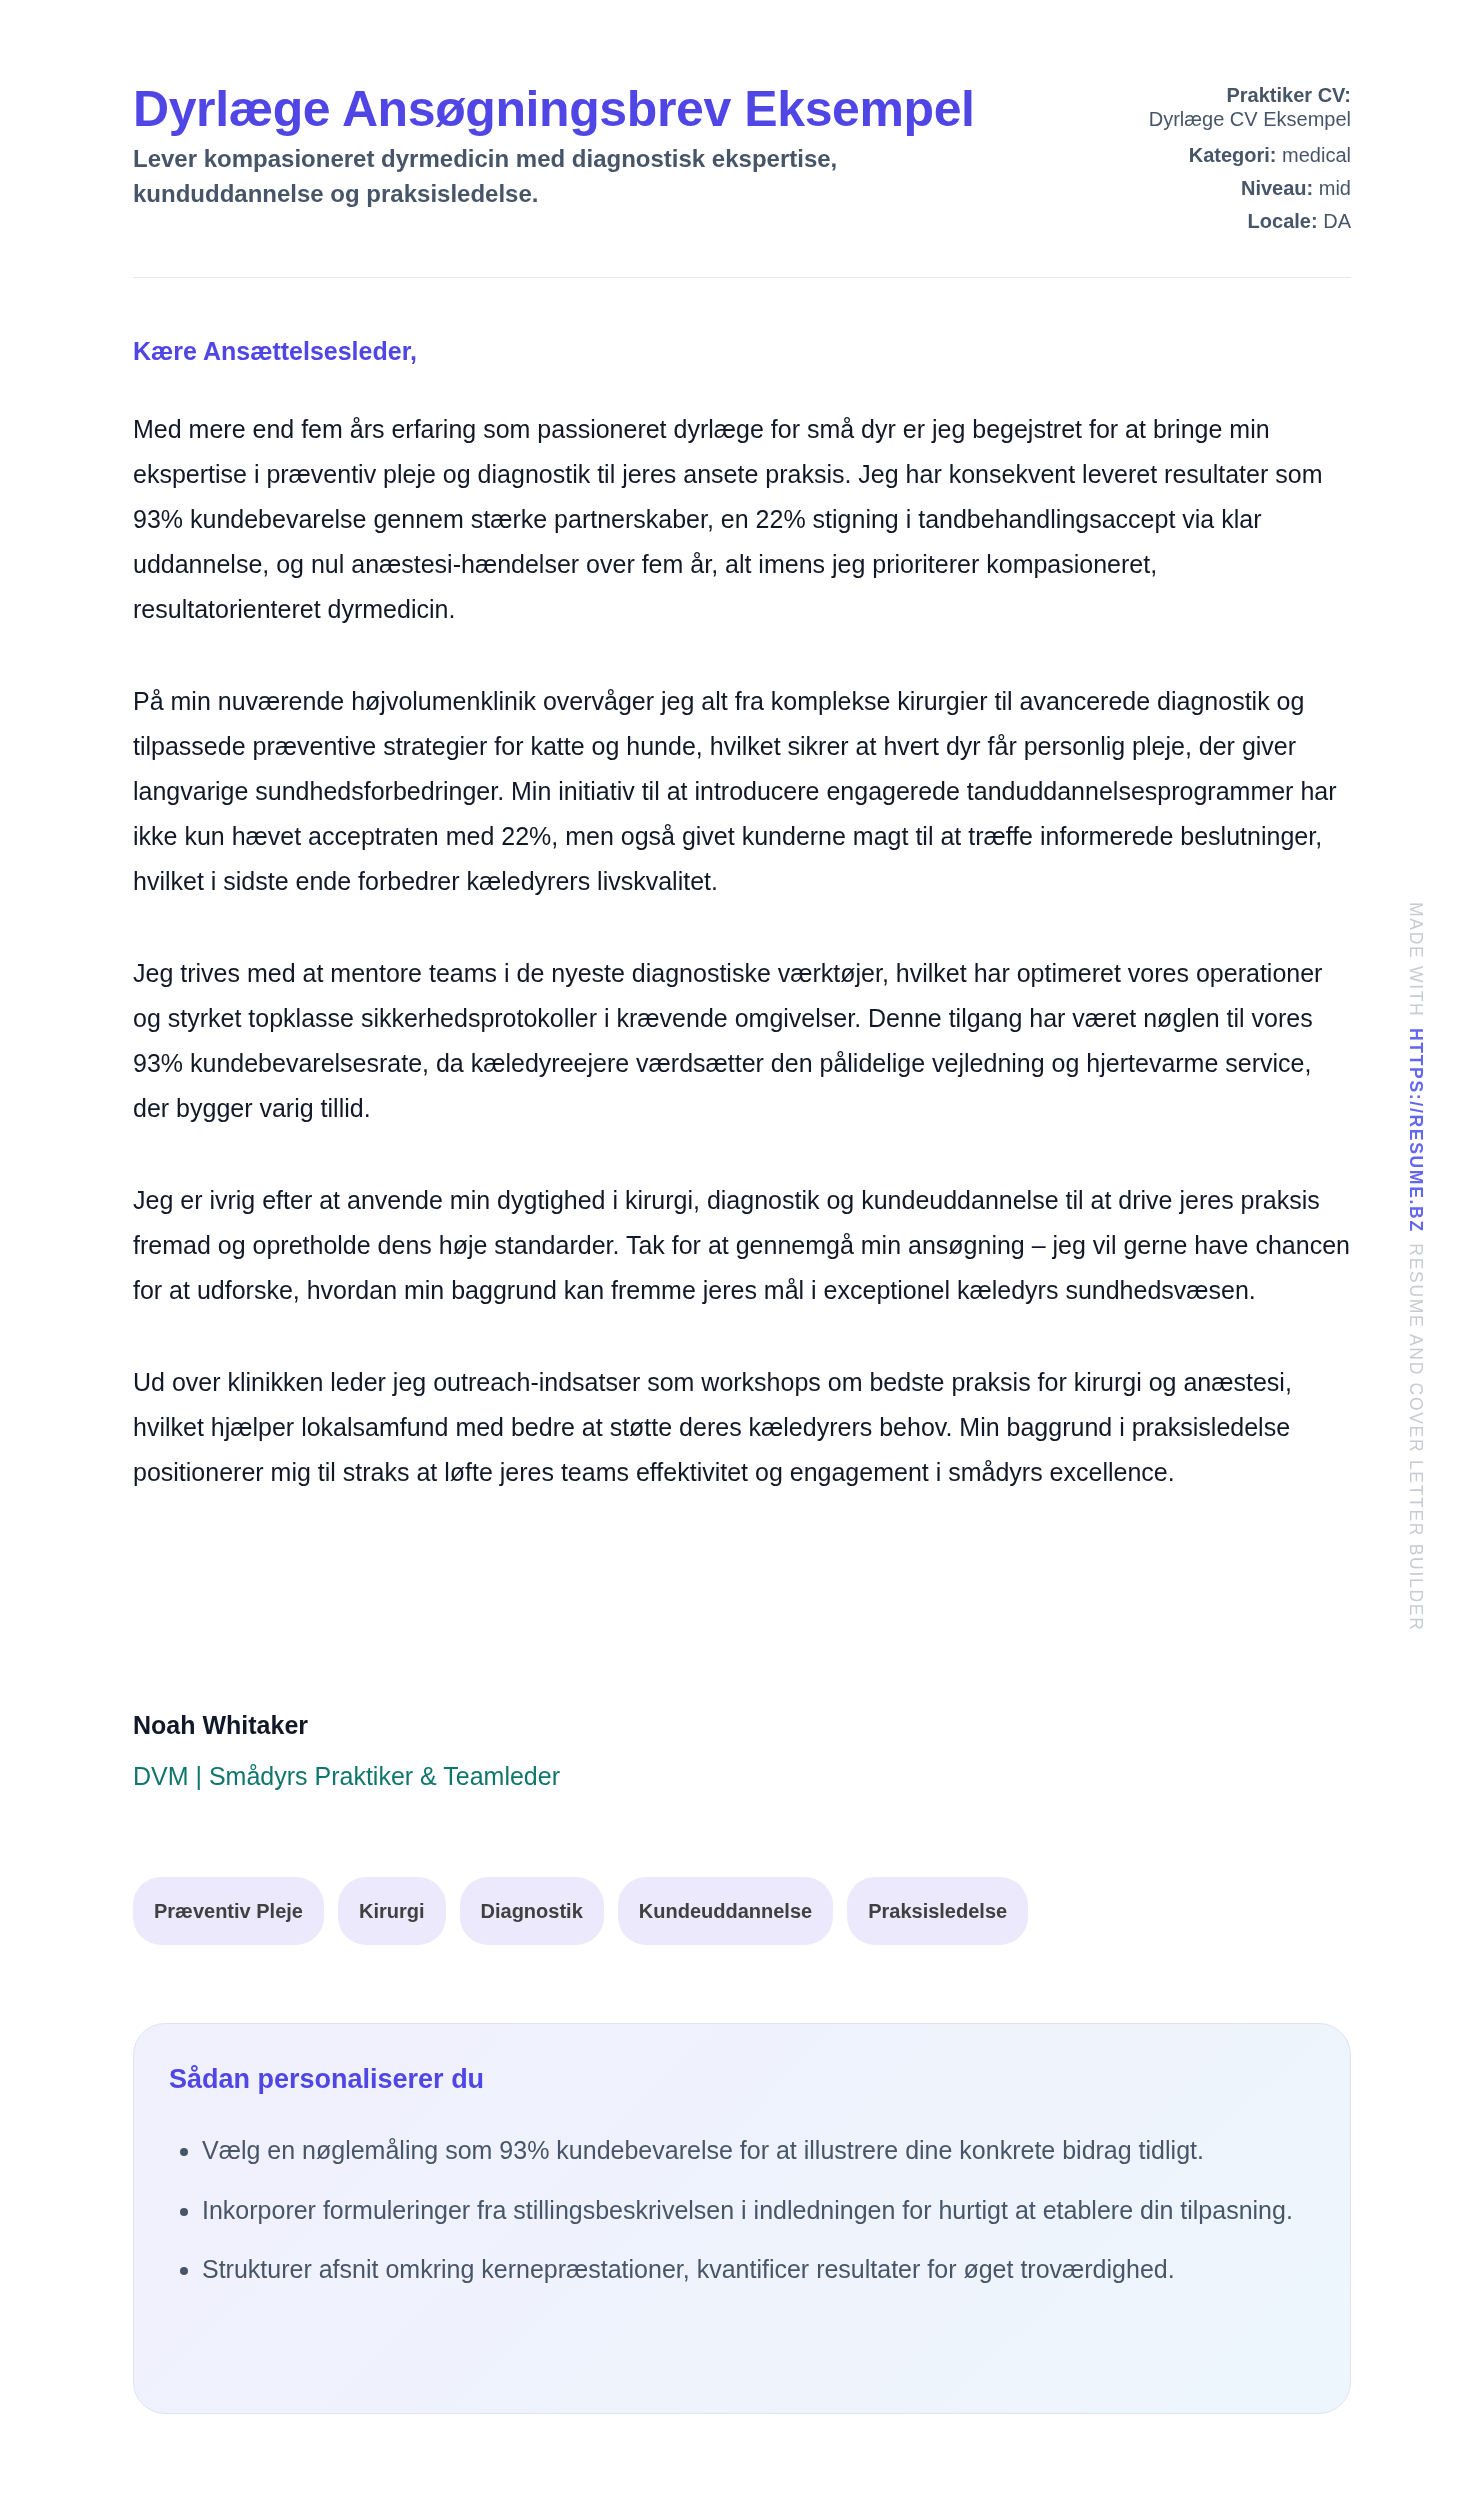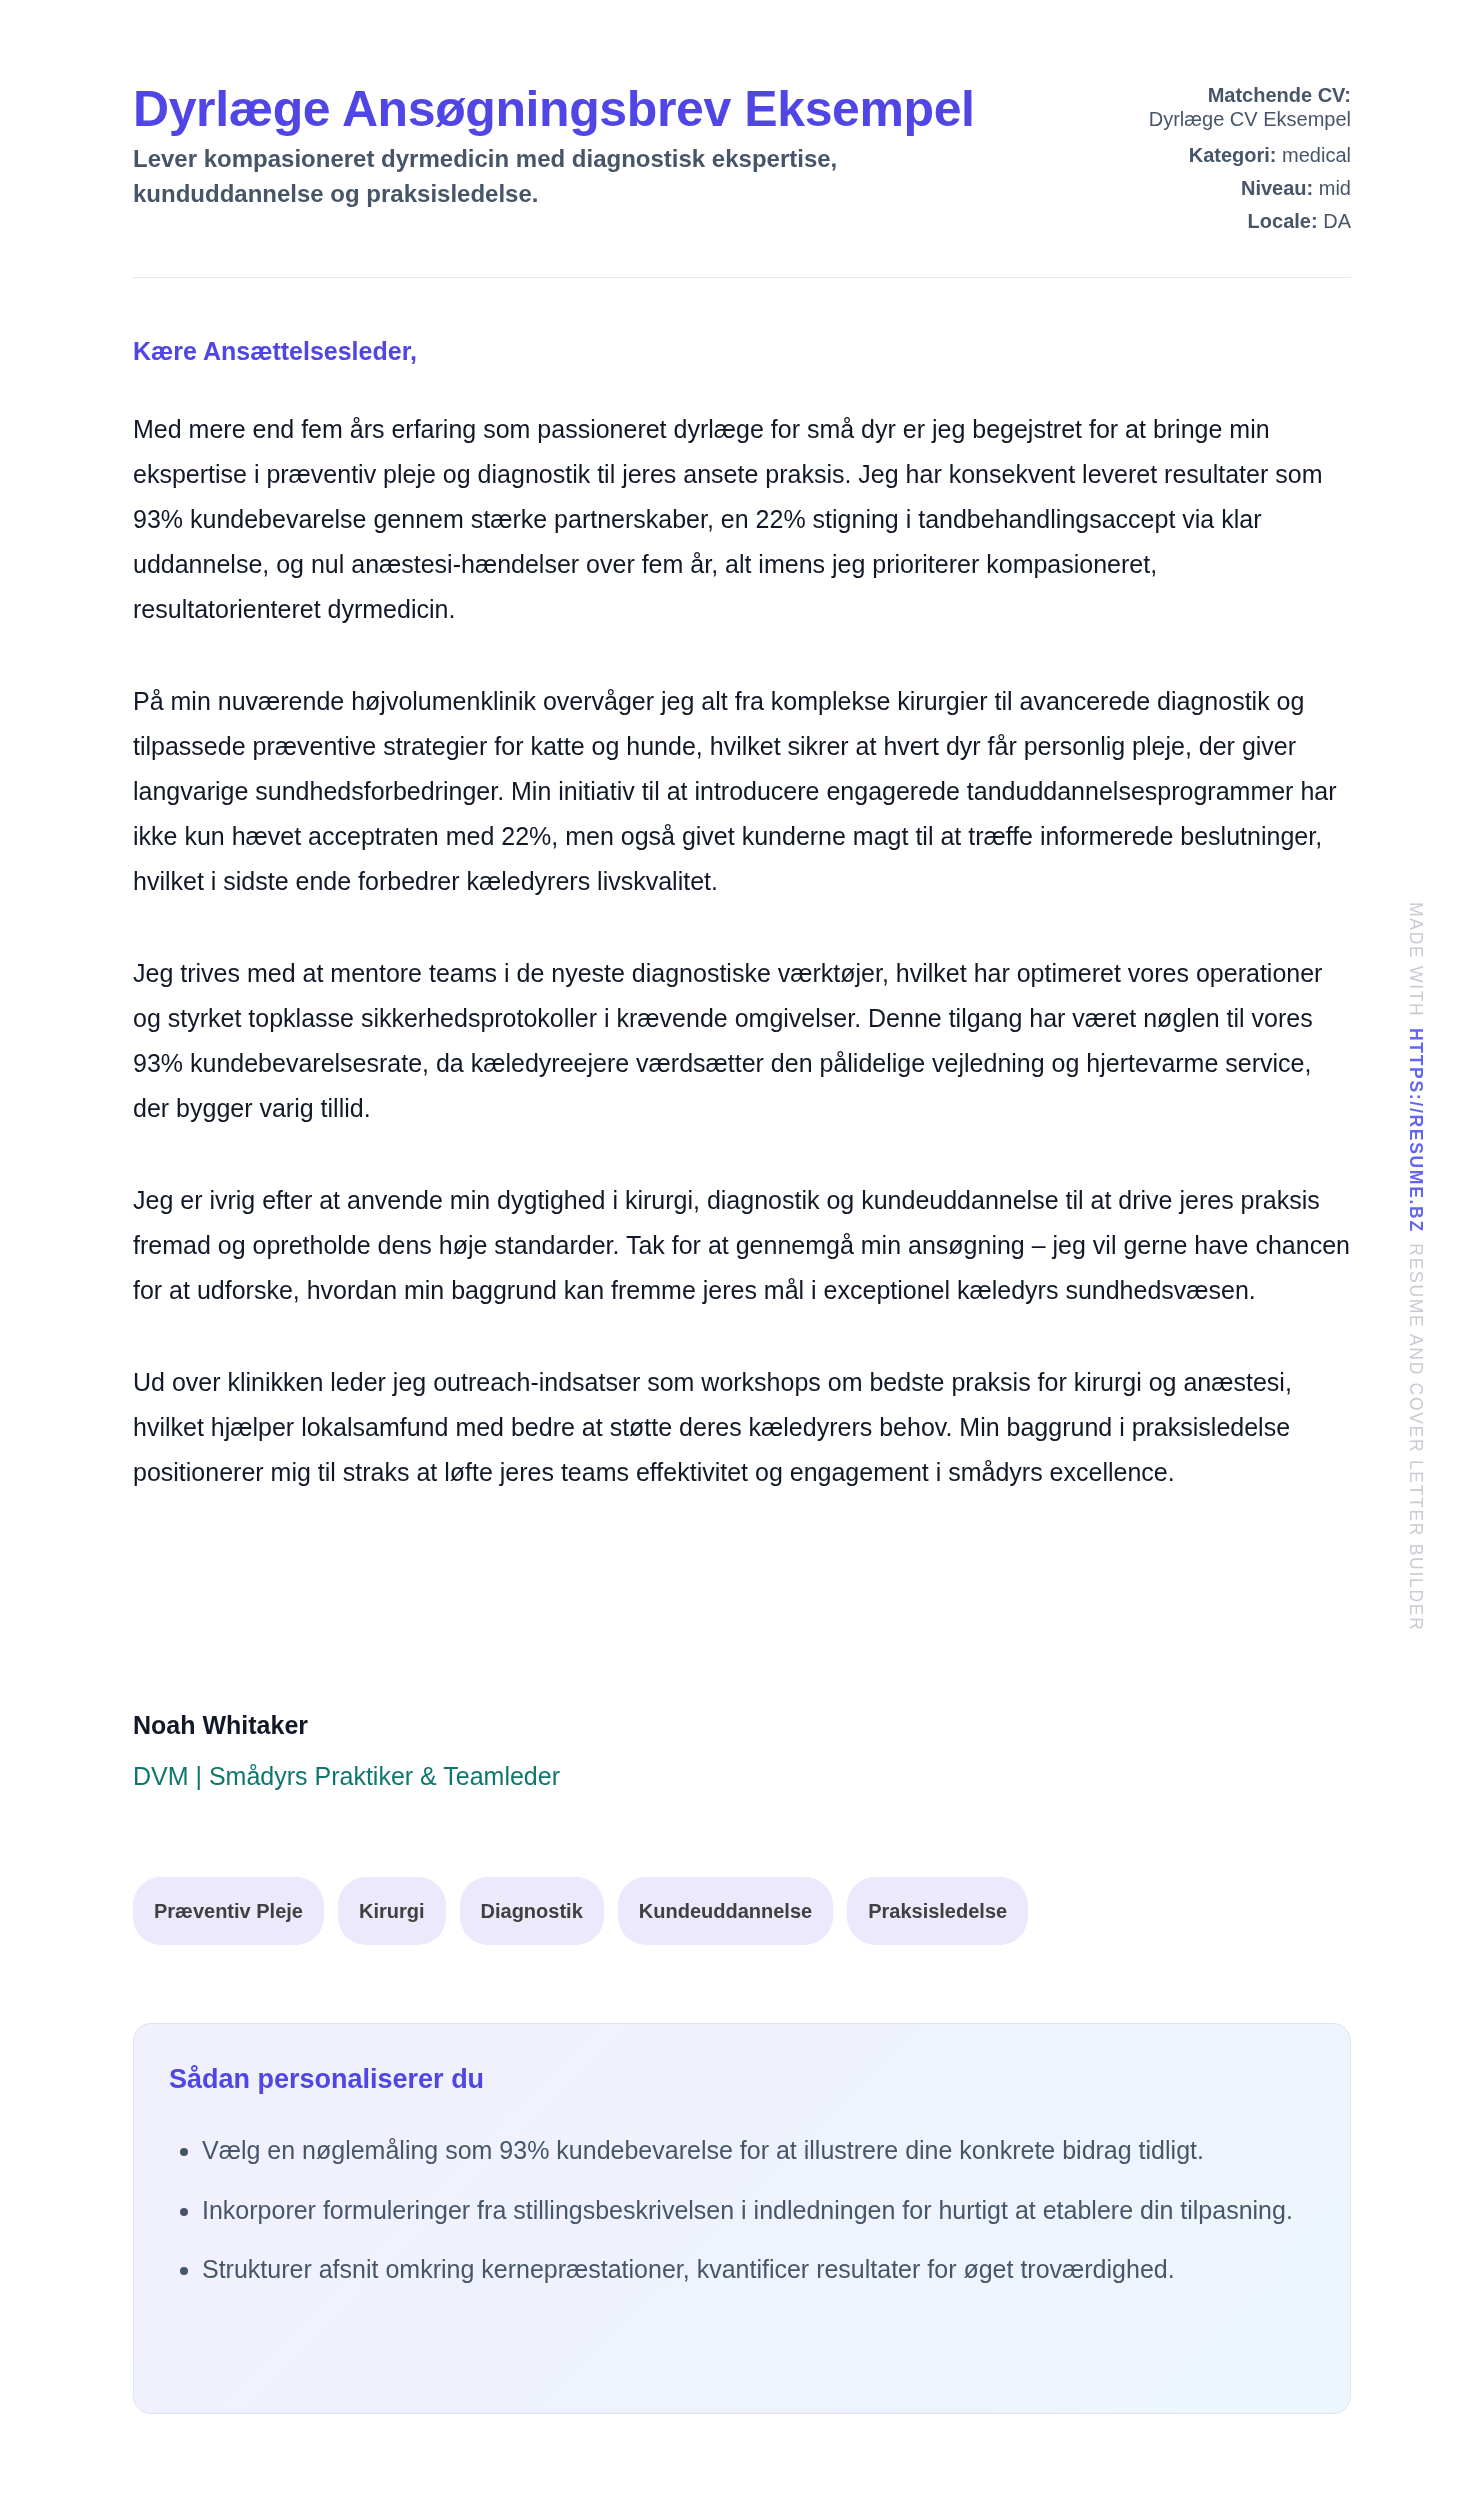--- a/index.html
+++ b/index.html
@@ -43,21 +43,21 @@
 
   .tags { position: absolute; left: 0; top: 1877px; display: flex; gap: 14px; }
   .tag {
     height: 68px; padding: 0 21px; border-radius: 28px; background: #ebe9fb;
     color: #404040; font-size: 20px; font-weight: 700; display: flex; align-items: center;
     box-sizing: border-box;
   }
 
   .tips {
     position: absolute; left: 0; top: 2023px; width: 1218px; height: 391px; box-sizing: border-box;
-    border: 1.7px solid #dfe1f5; border-radius: 18px;
+    border: 1.7px solid #dfe1f5; border-radius: 32px;
     background: linear-gradient(135deg, #f1f0fd 0%, #eef3fc 60%, #edf6fd 100%);
     padding: 38px 35px;
   }
   .tips h3 { margin: 0 0 31px 0; font-size: 27px; font-weight: 700; color: #4f46e5; line-height: 35px; }
   .tips ul { margin: 0; padding: 0 0 0 33px; }
   .tips li {
     font-size: 25px; line-height: 44px; color: #475569; margin-bottom: 15.7px; padding-left: 0;
   }
   .tips li::marker { color: #475569; }
 
@@ -74,21 +74,21 @@
 </head>
 <body>
 
 <div class="page">
 
   <div class="header">
     <h1 class="title">Dyrlæge Ansøgningsbrev Eksempel</h1>
     <h2 class="subtitle">Lever kompasioneret dyrmedicin med diagnostisk ekspertise, kunduddannelse og praksisledelse.</h2>
 
     <div class="meta">
-      <span class="first lbl">Matchende CV:</span>
+      <span class="first lbl">Praktiker CV:</span>
       <span class="cv-name">Dyrlæge CV Eksempel</span>
       <div class="row">
         <span class="lbl">Kategori:</span>
         <span>medical</span>
       </div>
       <div class="row">
         <span class="lbl">Niveau:</span>
         <span>mid</span>
       </div>
       <div class="row">

